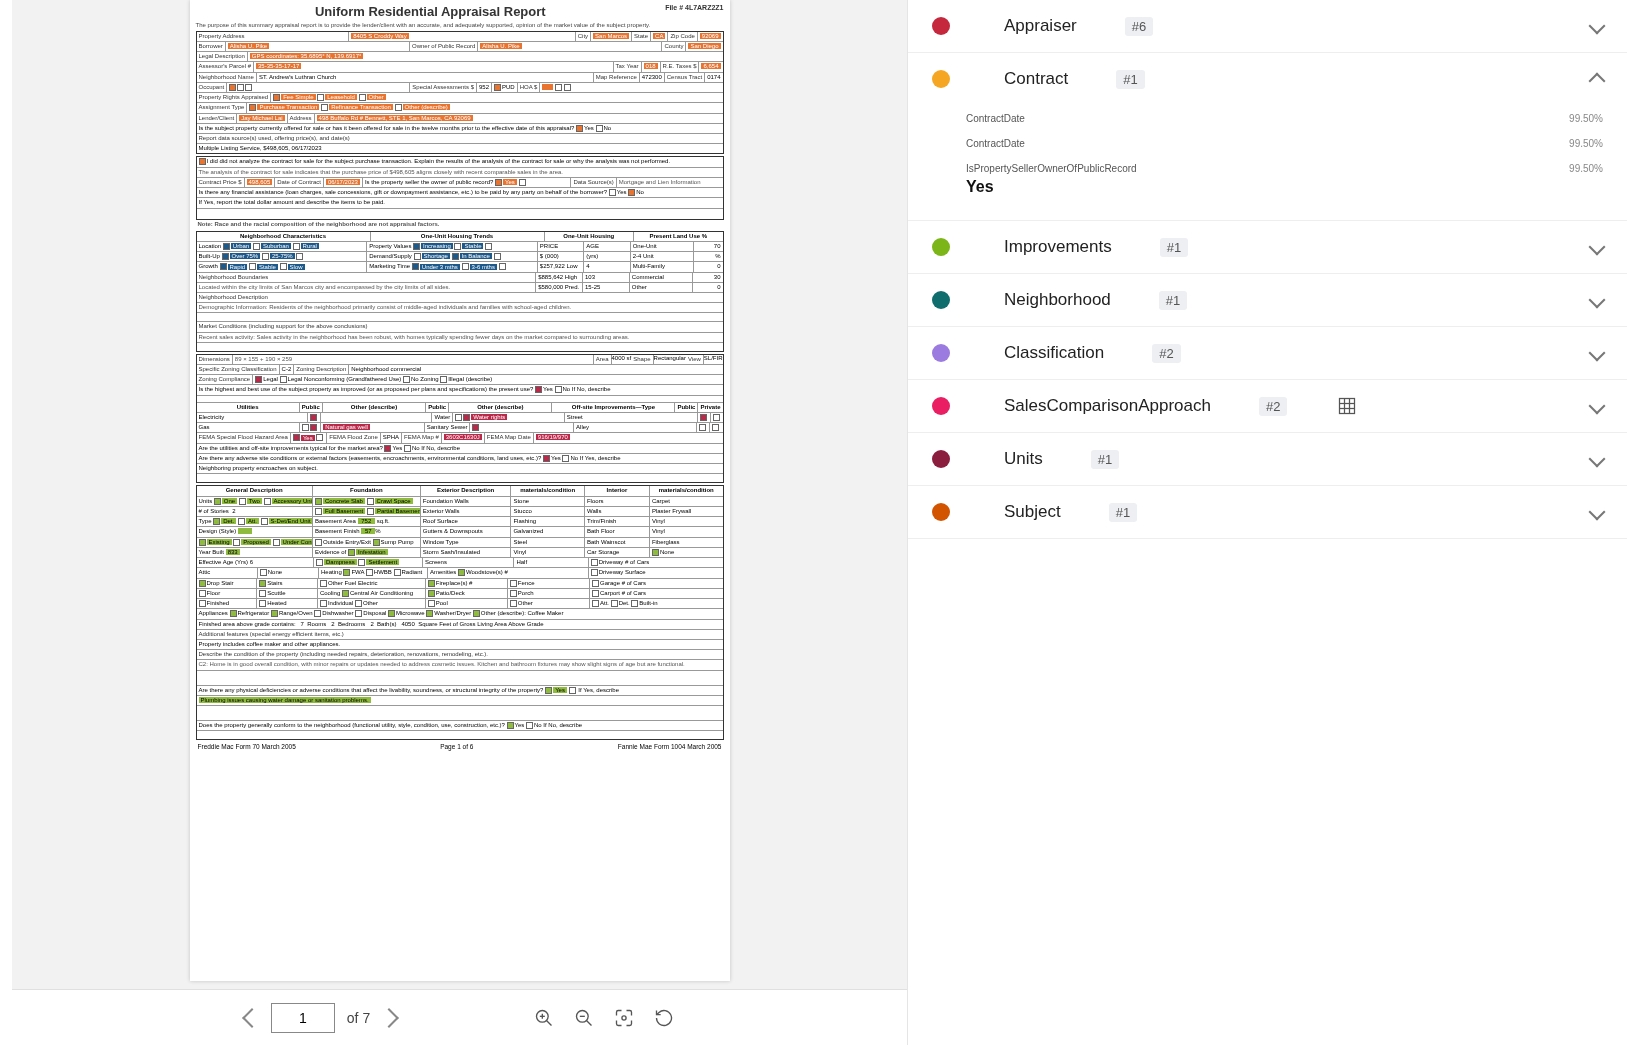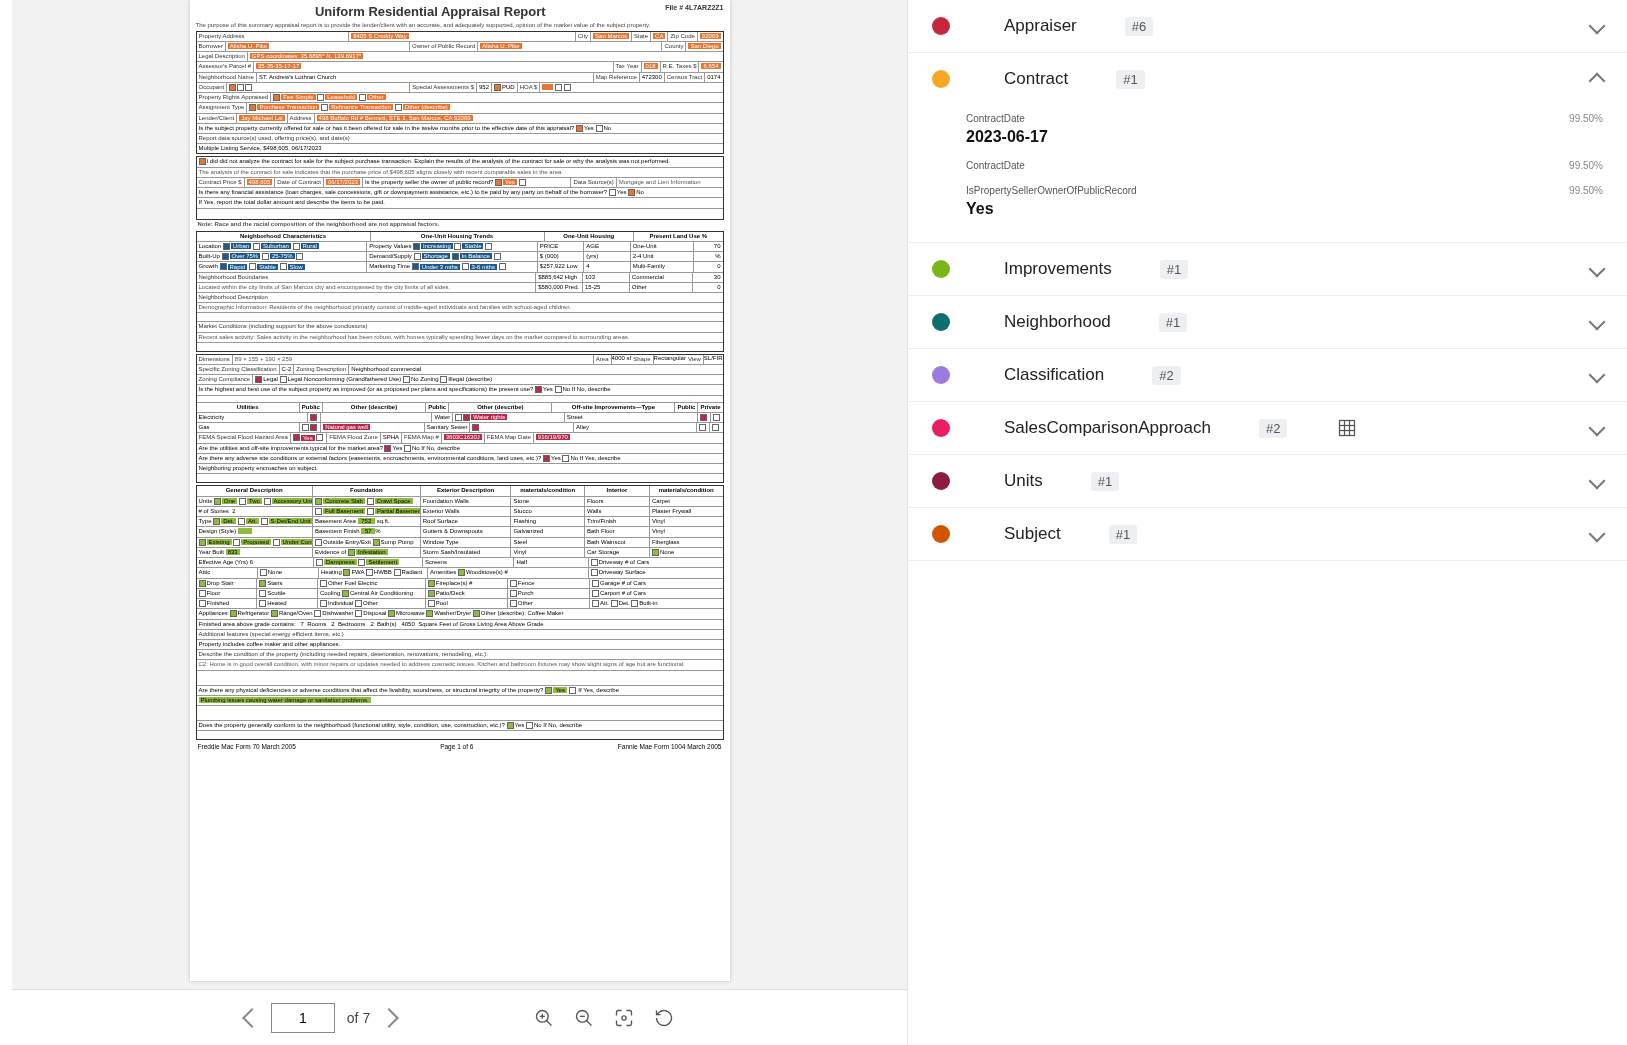--- a/index.html
+++ b/index.html
@@ -505,21 +505,20 @@
             <span class="cat-name">Contract</span>
             <span class="badge">#1</span>
             <span class="cat-chev open"></span>
           </div>
           <div class="cat-body">
             <div class="field">
               <div class="field-row">
                 <span>ContractDate</span>
                 <span class="conf">99.50%</span>
               </div>
-              <div class="field-val">2023-06-17</div>
             </div>
             <div class="field">
               <div class="field-row">
                 <span>ContractDate</span>
                 <span class="conf">99.50%</span>
               </div>
             </div>
             <div class="field">
               <div class="field-row">
                 <span>IsPropertySellerOwnerOfPublicRecord</span>

